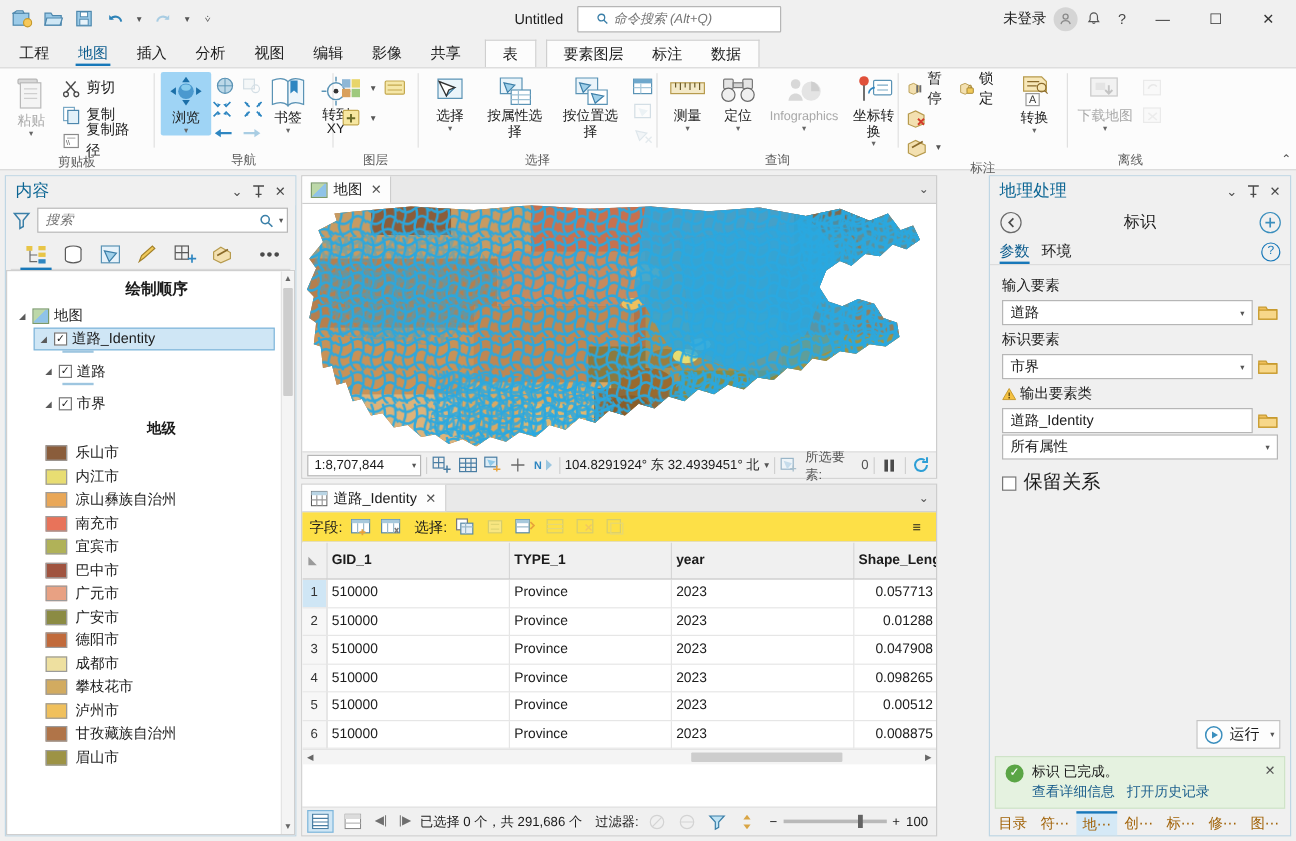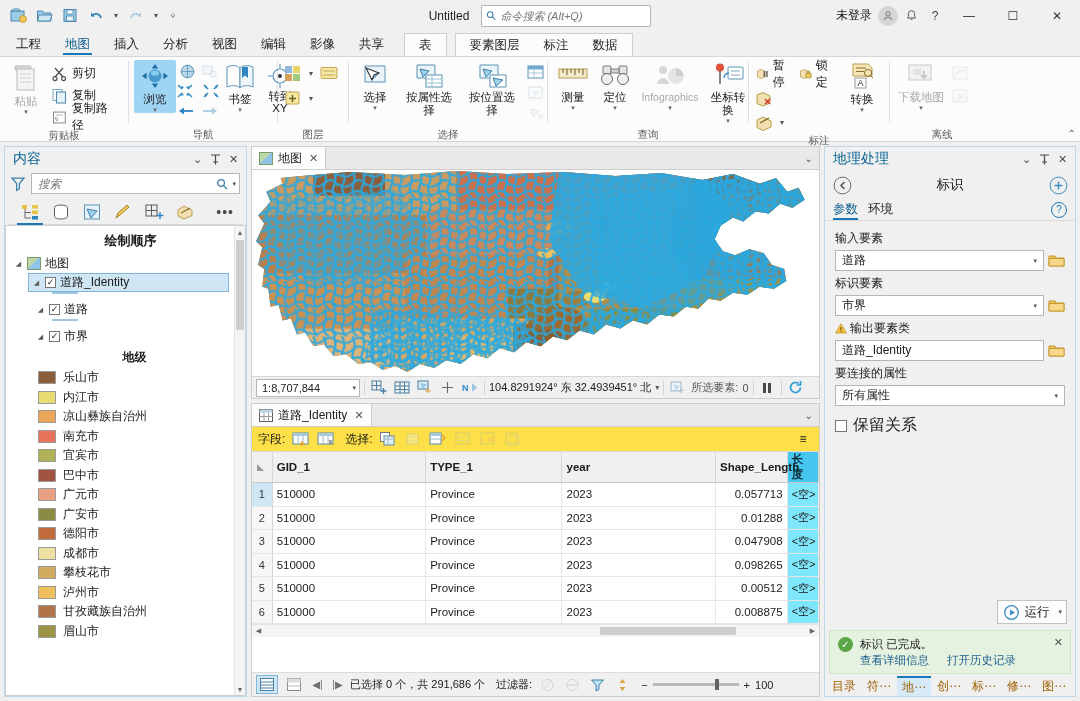--- a/index.html
+++ b/index.html
@@ -13,21 +13,21 @@
   .app { width: 1080px; height: 701px; position: relative; display: flex; flex-direction: column; background:#f0f0f0; }
 
   
   .titlebar { height: 31px; display: flex; align-items: center; background: #f0f0f0; position: relative; flex: 0 0 31px; }
   .qat { display: flex; align-items: center; gap: 2px; padding-left: 6px; }
   .qat-btn { width: 24px; height: 24px; display: flex; align-items: center; justify-content: center; border-radius: 2px; }
   .qat-caret { width: 12px; height: 22px; display:flex; align-items:center; justify-content:center; color:#555; font-size:8px; }
   .title-center { position: absolute; left: 0; right: 0; display: flex; justify-content: center; align-items: center; gap: 12px; pointer-events: none; }
   .title-center > * { pointer-events: auto; }
   .doc-title { font-size: 12px; color: #1b1b1b; }
-  .cmd-search { width: 170px; height: 22px; border: 1px solid #b6b6b6; background: #fff; display: flex; align-items: center; padding: 0 4px; gap: 4px; border-radius:1px; }
+  .cmd-search { width: 170px; height: 22px; border: 1px solid #b6b6b6; background: #fff; display: flex; align-items: center; padding: 0 15px; gap: 4px; border-radius:1px; }
   .cmd-search input { border: 0; outline: 0; font-size: 11px; font-family: inherit; width: 100%; font-style: italic; color: #8a8a8a; background: transparent; }
   .title-right { margin-left: auto; display: flex; align-items: center; gap: 2px; padding-right: 2px; }
   .signin { font-size: 12px; color: #1b1b1b; margin-right: 4px; }
   .avatar-circle { width: 20px; height: 20px; border-radius: 50%; background: #d5d5d5; display: flex; align-items: center; justify-content: center; }
   .ttl-btn { width: 22px; height: 24px; display: flex; align-items: center; justify-content: center; color: #444; }
   .win-btn { width: 42px; height: 30px; display: flex; align-items: center; justify-content: center; color: #333; }
 
   
   .tabstrip { height: 25px; display: flex; align-items: flex-end; background: #f0f0f0; padding-left: 4px; flex: 0 0 25px; position: relative; }
   .rtab { padding: 0 12px; height: 23px; line-height: 23px; font-size: 12.5px; color: #1b1b1b; position: relative; }
@@ -135,21 +135,21 @@
   .hscroll .thumb { position: absolute; top: 2px; bottom: 2px; background: #cdcdcd; border-radius: 1px; }
   .t-footer { height: 24px; background: #f0f0f0; border-top: 1px solid #dcdcdc; display: flex; align-items: center; gap: 5px; padding: 0 4px; font-size: 11px; }
   .viewtgl { width: 22px; height: 19px; display: flex; align-items: center; justify-content: center; border: 1px solid transparent; }
   .viewtgl.on { background: #cfe6f5; border-color: #7fb6da; }
   .navb { width: 15px; text-align: center; color: #6f6f6f; font-size: 10px; }
   .zoomslider { display: flex; align-items: center; gap: 5px; margin-left: 4px; }
   .zline { width: 86px; height: 3px; background: #b9b9b9; position: relative; }
   .zhandle { position: absolute; left: 62px; top: -4px; width: 4px; height: 11px; background: #636363; }
 
   
-  .gp { width: 252px; flex: 0 0 252px; }
+  .gp { width: 252px; flex: 0 0 252px; margin-left: 39px; }
   .gp-toolhdr { height: 28px; display: flex; align-items: center; padding: 0 6px; }
   .gp-back, .gp-plus { width: 22px; height: 22px; display: flex; align-items: center; justify-content: center; }
   .gp-toolname { flex: 1; text-align: center; font-size: 13.5px; color: #1b1b1b; }
   .gp-tabs { display: flex; align-items: center; gap: 10px; padding: 0 8px; border-bottom: 1px solid #dcdcdc; height: 22px; }
   .gp-tab { font-size: 12.5px; color: #1b1b1b; position: relative; height: 21px; line-height: 21px; }
   .gp-tab.active { color: #0b5c8e; }
   .gp-tab.active:after { content: ''; position: absolute; left: 0; right: 0; bottom: 0; height: 2px; background: #1878b9; }
   .gp-help { margin-left: auto; width: 16px; height: 16px; border-radius: 50%; border: 1px solid #1878b9; color: #1878b9; font-size: 10px; display: flex; align-items: center; justify-content: center; }
   .gp-body { flex: 1; padding: 6px 10px 4px 10px; display: flex; flex-direction: column; gap: 1px; min-height: 0; position: relative; }
   .gp-lbl { font-size: 12px; margin: 3px 0 2px 0; display: flex; align-items: center; gap: 3px; }
@@ -160,21 +160,21 @@
   .folder { width: 17px; height: 15px; flex: 0 0 17px; }
   .gp-check { display: flex; align-items: center; gap: 6px; margin-top: 8px; font-size: 16px; }
   .gp-check .box { width: 12px; height: 12px; border: 1px solid #767676; background: #fff; }
   .warn-tri { width: 12px; height: 11px; flex: 0 0 12px; }
   .gp-footer { padding: 6px 8px; display: flex; justify-content: flex-end; }
   .runbtn { height: 24px; border: 1px solid #c3c3c3; background: #fdfdfd; display: flex; align-items: center; gap: 5px; padding: 0 4px 0 6px; font-size: 12.5px; }
   .runbtn .cv { font-size: 7px; color: #555; margin-left: 4px; }
   .toast { margin: 0 4px 2px 4px; background: #e5f2e0; border: 1px solid #cfe3c8; display: flex; align-items: flex-start; gap: 7px; padding: 5px 4px 5px 8px; }
   .toast .ok { width: 15px; height: 15px; border-radius: 50%; background: #5aa545; color: #fff; font-size: 10px; display: flex; align-items: center; justify-content: center; flex: 0 0 15px; margin-top: 1px; }
   .toast-txt { flex: 1; font-size: 11.5px; line-height: 16px; }
-  .toast-links { display: flex; gap: 18px; }
+  .toast-links { display: flex; gap: 10px; }
   .toast-links span { color: #1b5e8c; text-decoration: none; }
   .toast .x { color: #555; font-size: 11px; padding: 0 3px; }
   .gp-bottom-tabs { display: flex; align-items: stretch; height: 20px; padding-left: 2px; gap: 1px; }
   .bt { padding: 0 5px; font-size: 12px; display: flex; align-items: center; color: #a16207; }
   .bt.active { background: #d5e9f6; border-top: 2px solid #1878b9; }
 
   svg { display: block; }
 </style>
 </head>
 <body>
@@ -1254,21 +1254,20 @@
             <span class="val">道路_Identity</span>
           </div>
           <span class="folder">
             <svg width="17" height="15" viewBox="0 0 17 15">
                 <path d="M1 3h6l1.2 2H16v8H1z" fill="#f0c05c" stroke="#c79a2e"></path>
                 <path d="M1 5.5h15v7.5H1z" fill="#f7d789" stroke="#c79a2e"></path>
               </svg>
           </span>
         </div>
 
-        <div class="gp-lbl">要连接的属性</div>
         <div class="gp-row">
           <div class="gp-input">
             <span class="val">所有属性</span>
             <span class="cv">▾</span>
           </div>
         </div>
 
         <div class="gp-check">
           <span class="box"></span>
           <span>保留关系</span>

